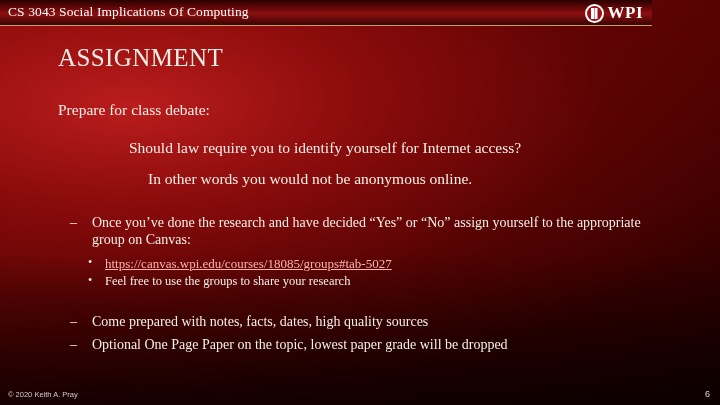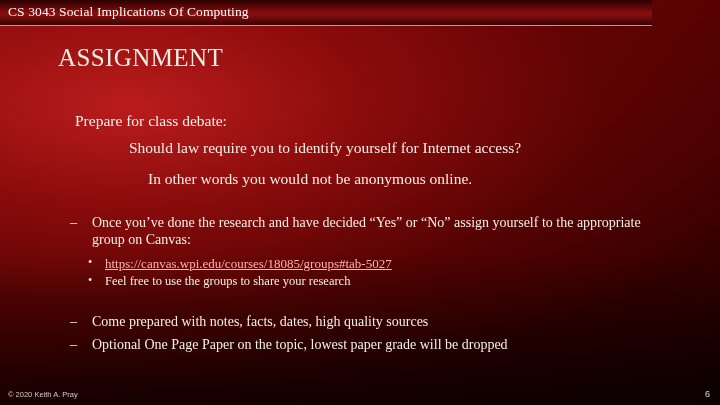--- a/index.html
+++ b/index.html
@@ -180,27 +180,31 @@
     z-index: 6;
   }
 </style>
 </head>
 <body>
 
 <div class="slide">
 
   <div class="header">
     <div class="header-title">CS 3043 Social Implications Of Computing</div>
+    <div class="logo">
+      <span class="logo-seal"></span>
+      <span class="logo-text">WPI</span>
+    </div>
   </div>
 
   <div class="slide-title">ASSIGNMENT</div>
 
   <div class="body">
 
-    <div class="lvl1" style="top:112px;margin-left:17px;">Prepare for class debate:</div>
+    <div class="lvl1" style="top:101px;">Prepare for class debate:</div>
 
     <div class="lvl2" style="top:139px;margin-left:25px;">Should law require you to identify yourself for Internet access?</div>
 
     <div class="lvl3" style="top:170px;">In other words you would not be anonymous online.</div>
 
     <div class="dash-item" style="top:215px;">
       <span class="dash">–</span>
       <span class="txt">Once you’ve done the research and have decided “Yes” or “No” assign yourself to the appropriate group on Canvas:</span>
     </div>
 

